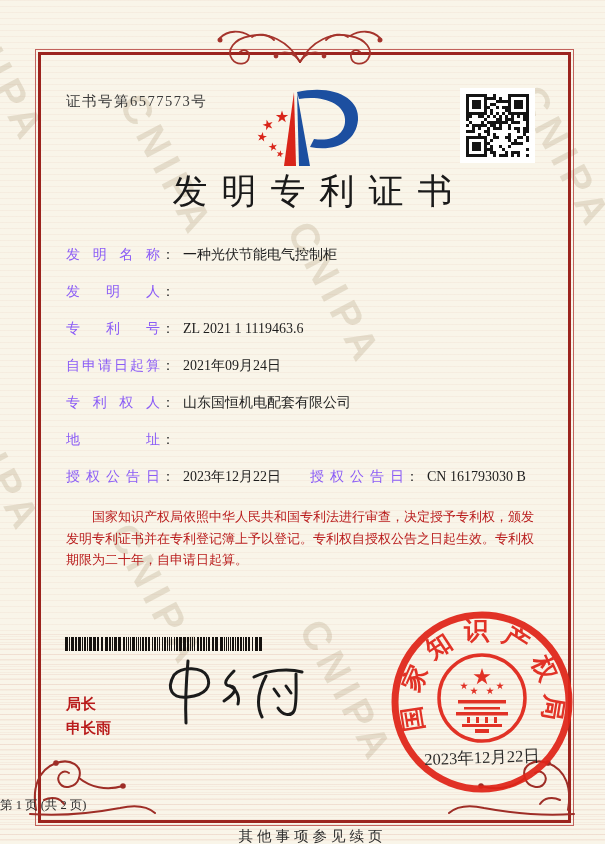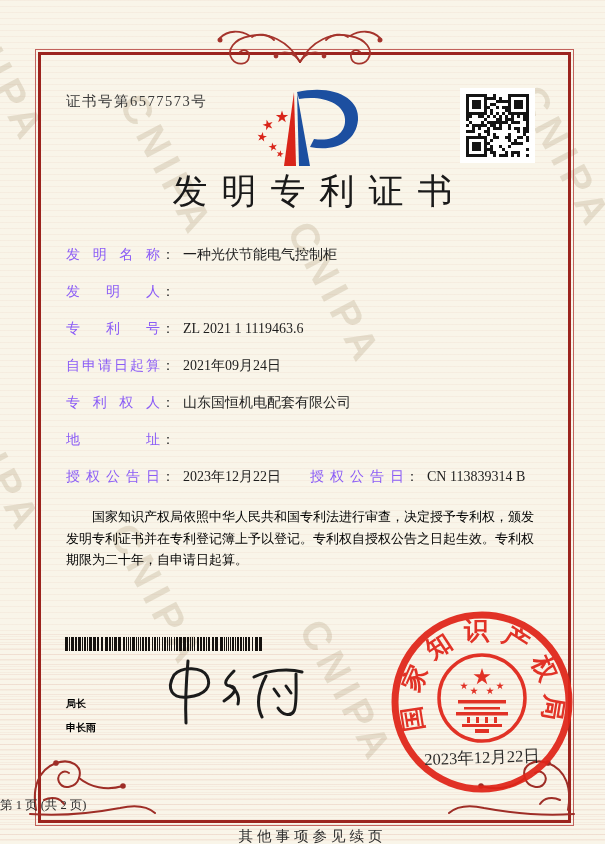--- a/index.html
+++ b/index.html
@@ -17,25 +17,25 @@
   .cert-no{position:absolute;left:66px;top:92px;font-size:14.5px;letter-spacing:1.5px;color:#3a3a3a;}
   .title{position:absolute;left:0;top:168px;width:100%;text-align:center;font-size:35px;font-weight:400;
          letter-spacing:14px;padding-left:14px;box-sizing:border-box;color:#1a1a1a;}
   .fields{position:absolute;left:66px;top:246px;width:478px;font-size:14px;color:#222;}
   .f-row{height:24px;margin-bottom:13px;display:flex;align-items:baseline;white-space:nowrap;}
   .f-group{display:flex;align-items:baseline;}
   .f-group.w1{width:244px;}
   .f-label{display:inline-block;width:94px;text-align:justify;text-align-last:justify;color:#8b5cf6;}
   .f-colon{margin-left:1px;color:#333;}
   .f-value{margin-left:8px;color:#1d1d1d;font-family:Liberation Serif, serif;}
-  .paras{position:absolute;left:66px;top:506px;width:478px;font-size:13px;line-height:21.5px;color:#000000;}
+  .paras{position:absolute;left:66px;top:506px;width:478px;font-size:13px;line-height:21.5px;color:#b91c1c;}
   .paras p{margin:0 0 7px;text-indent:2em;}
   .barcode{position:absolute;left:65px;top:637px;}
   .signer{position:absolute;left:66px;top:692px;font-family:"Liberation Sans",sans-serif;
-          font-weight:bold;font-size:10px;line-height:24px;color:#000000;}
+          font-weight:bold;font-size:15px;line-height:24px;color:#b91c1c;}
   .signature{position:absolute;left:150px;top:653px;}
   .seal{position:absolute;left:386px;top:606px;}
   .page-info{position:absolute;left:0;top:797px;width:100%;font-size:12.5px;color:#2e2e2e;}
   .cont-note{position:absolute;left:0;top:827px;width:100%;text-align:center;font-size:14.5px;
              letter-spacing:4px;color:#2e2e2e;}
   .orn{position:absolute;}
   svg{display:block;}
 </style>
 </head>
 <body>
@@ -380,21 +380,21 @@
     </div>
     <div class="f-row">
       <div class="f-group w1">
           <span class="f-label">授权公告日</span>
           <span class="f-colon">：</span>
           <span class="f-value">2023年12月22日</span>
         </div>
       <div class="f-group">
           <span class="f-label">授权公告日</span>
           <span class="f-colon">：</span>
-          <span class="f-value">CN 113839314 B</span>
+          <span class="f-value">CN 161793030 B</span>
         </div>
     </div>
   </div>
 
   <div class="paras">
     <p>国家知识产权局依照中华人民共和国专利法进行审查，决定授予专利权，颁发发明专利证书并在专利登记簿上予以登记。专利权自授权公告之日起生效。专利权期限为二十年，自申请日起算。</p>
   </div>
 
   <div class="barcode" id="barcode">
       <svg width="200" height="14">

